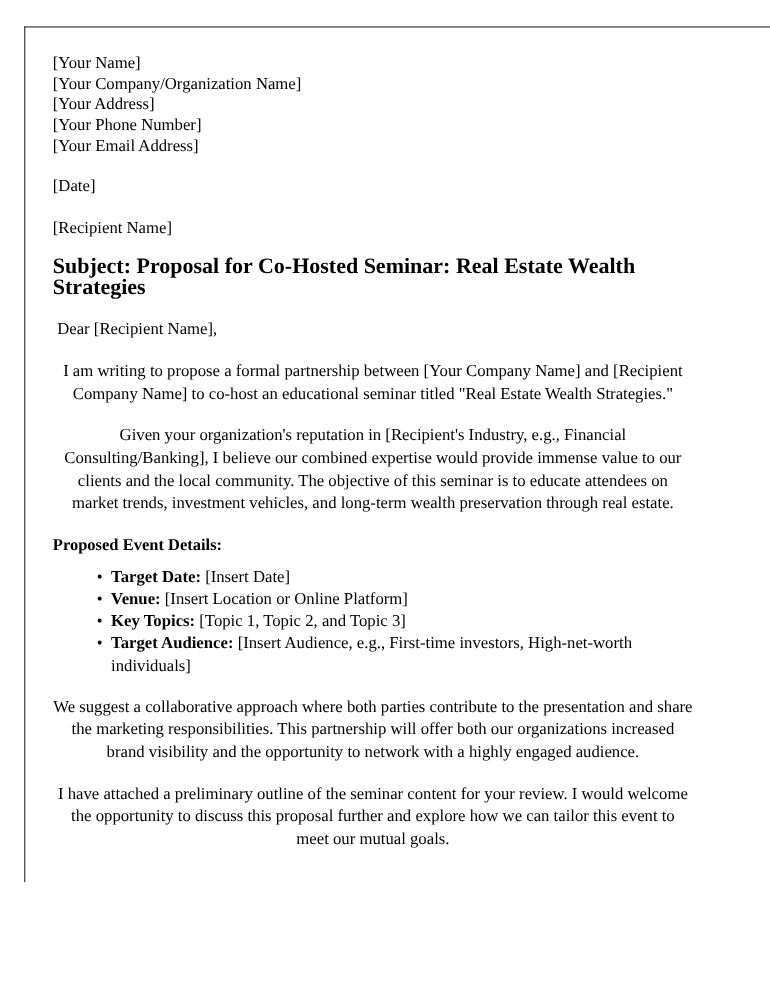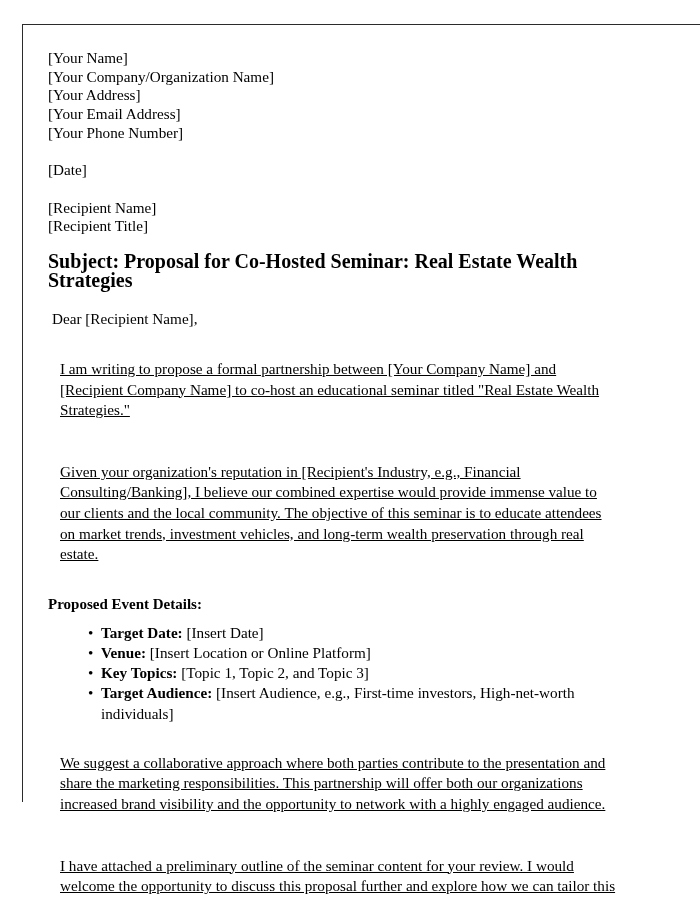--- a/index.html
+++ b/index.html
@@ -56,23 +56,22 @@
 
   .salutation {
     font-size: 15.2px;
     line-height: 19px;
     margin: 4px;
   }
 
   p.para {
     font-size: 15.2px;
     line-height: 20.6px;
-    margin: 12px;
-    text-align: left;
-    text-decoration: underline;
+    margin: 0;
+    text-align: center;
   }
 
   .gap-sm { height: 15px; }
   .gap-md { height: 16px; }
   .gap-para { height: 17px; }
 
   .section-head {
     font-size: 15px;
     line-height: 20px;
     font-weight: bold;
@@ -109,33 +108,32 @@
 </head>
 <body>
 
 <div class="page-frame">
   <div class="page-body">
 
     <div class="addr-block">
       <div class="addr-line">[Your Name]</div>
       <div class="addr-line">[Your Company/Organization Name]</div>
       <div class="addr-line">[Your Address]</div>
+      <div class="addr-line">[Your Phone Number]</div>
       <div class="addr-line">[Your Email Address]</div>
-      <div class="addr-line">[Your Phone Number]</div>
     </div>
 
     <div class="spacer-line"></div>
 
     <div class="addr-line">[Date]</div>
 
     <div class="spacer-line"></div>
 
     <div class="addr-block">
       <div class="addr-line">[Recipient Name]</div>
-      <div class="addr-line">[Recipient Title]</div>
     </div>
 
     <div class="gap-md"></div>
 
     <div class="subject">Subject: Proposal for Co-Hosted Seminar: Real Estate Wealth Strategies</div>
 
     <div class="gap-sm"></div>
 
     <div class="salutation">Dear [Recipient Name],</div>
 

